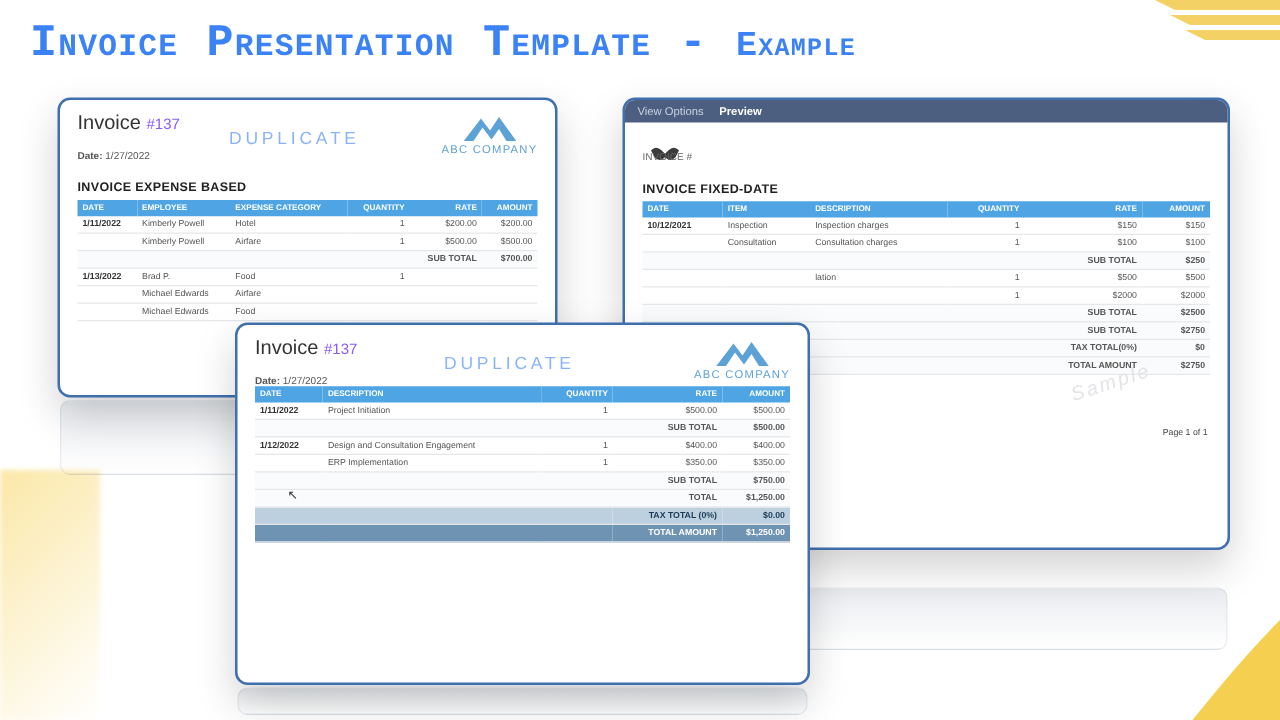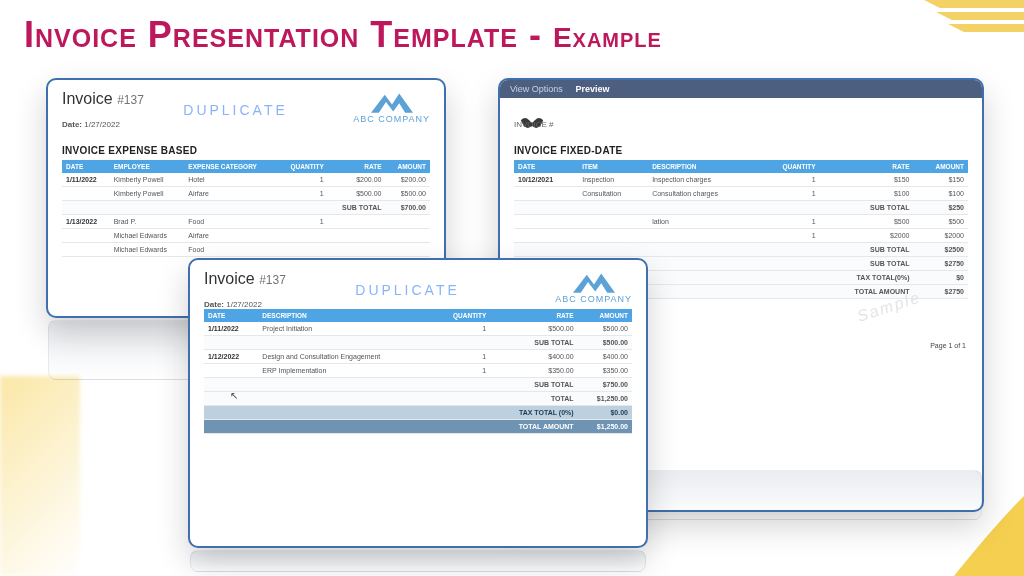--- a/index.html
+++ b/index.html
@@ -1,29 +1,29 @@
 <!DOCTYPE html>
 <html><head>
 <meta charset="utf-8">
 <style>
 * { margin:0; padding:0; box-sizing:border-box; }
 body { width:1024px; height:576px; font-family:Arial,Helvetica,sans-serif; background:#fff; overflow:hidden; position:relative; }
 .bg-top-right { position:absolute; top:0; right:0; width:120px; height:60px; }
 .bg-bot-right { position:absolute; bottom:0; right:0; width:90px; height:90px; }
 .bg-bot-left { position:absolute; bottom:0; left:0; width:80px; height:200px; background:linear-gradient(135deg,rgba(247,212,95,0.55),rgba(255,255,255,0)); filter:blur(2px);}
-h1.title { font-family:Liberation Sans, sans-serif; font-weight:900; font-variant:small-caps; letter-spacing:1px; font-size:36px; color:#be185d; margin:14px 0 0 24px; }
+h1.title { font-family:Liberation Mono, monospace; font-weight:900; font-variant:small-caps; letter-spacing:1px; font-size:36px; color:#3b82f6; margin:14px 0 0 24px; }
 h1.title .sub { font-size:28px; }
 .panel { position:absolute; background:#fff; border:2px solid #3f6fad; border-radius:10px; box-shadow:0 14px 32px rgba(0,0,0,0.18); }
 .panel-l { left:46px; top:78px; width:400px; height:240px; }
-.panel-r { left:498px; top:78px; width:486px; height:434px; }
+.panel-r { left:498px; top:78px; width:486px; height:362px; }
 .panel-c { left:188px; top:258px; width:460px; height:290px; z-index:5; }
 .pad { padding:10px 14px; }
 .invhead { display:flex; justify-content:space-between; align-items:flex-start; }
 .invtitle { font-size:16px; color:#333; }
-.invtitle .num { font-size:12px; color:#737373; }
+.invtitle .num { font-size:12px; color:#8b5cf6; }
 .invdate { font-size:8px; color:#555; margin-top:12px; }
 .section-lbl { font-size:10px; font-weight:bold; color:#222; margin:16px 0 4px; letter-spacing:.3px; }
 .dup { position:absolute; top:22px; left:50%; transform:translateX(-60%); color:#3b82f6; font-size:14px; letter-spacing:3px; opacity:.6; }
 .sample { position:absolute; right:60px; top:200px; transform:rotate(-18deg); color:#e3e4e6; font-size:16px; letter-spacing:2px; font-style:italic;}
 .logo { display:flex; flex-direction:column; align-items:center; font-size:9px; color:#5da2d6; letter-spacing:1px;justify-content:center; }
 .logo svg { width:48px; height:24px; }
 table { width:100%; border-collapse:collapse; font-size:7px; color:#555; }
 thead th { background:#4fa5e3; color:#fff; text-align:left; padding:3px 4px; font-weight:bold; font-size:6.5px; }
 thead th.ar, tbody td.ar, .rowtot td.ar { text-align:right; }
 tbody td { padding:3px 4px; border-bottom:1px solid #e5e7ea; vertical-align:top; }

